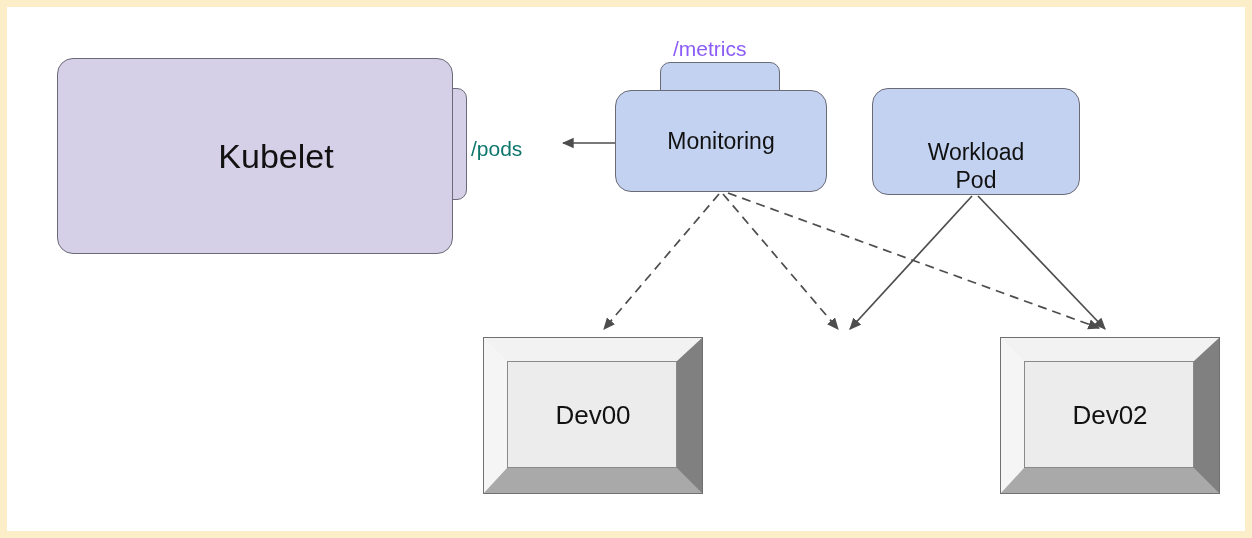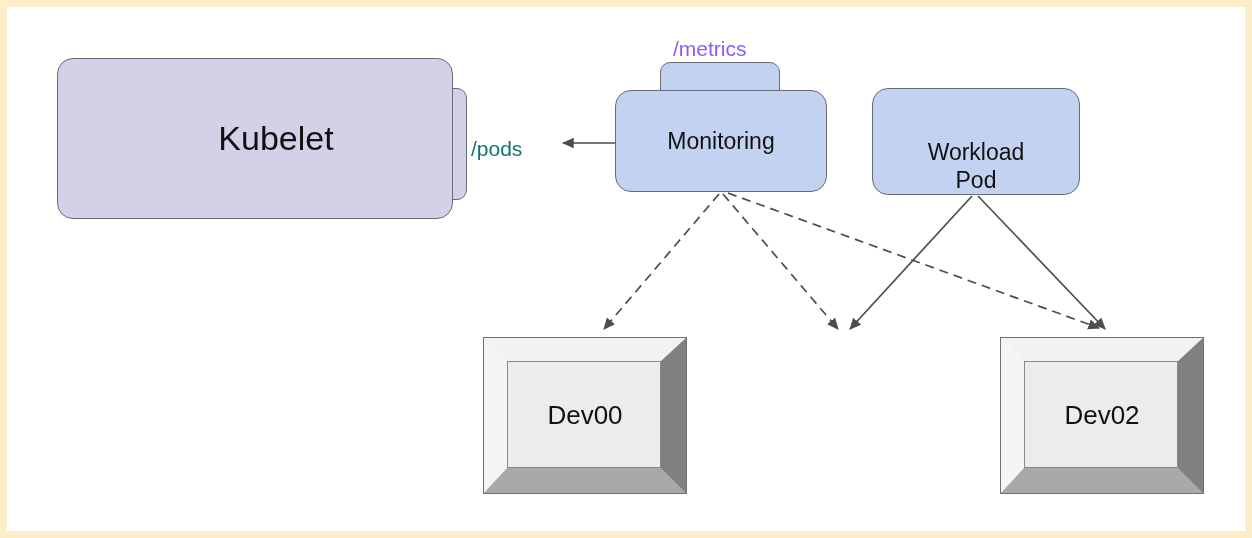--- a/index.html
+++ b/index.html
@@ -46,21 +46,21 @@
   }
   .rounded {
     border: 1.4px solid #6b6b78;
     border-radius: 16px;
   }
   .fill-purple { background: #d5cfe8; }
   .fill-blue   { background: #c3d2f0; }
 
   #node-kubelet {
     left: 50px; top: 51px;
-    width: 396px; height: 161px;
+    width: 396px; height: 196px;
     font-size: 34px;
     z-index: 3;
     padding-left: 42px;
   }
   #port-pods {
     left: 428px; top: 81px;
     width: 32px; height: 112px;
     border-radius: 10px;
     z-index: 2;
   }
@@ -98,21 +98,21 @@
     width: 208px; height: 107px;
     font-size: 23px;
     line-height: 1.22;
     z-index: 3;
     align-items: flex-end;
   }
 
   
   .device {
     position: absolute;
-    width: 204px;
+    width: 220px;
     height: 157px;
     top: 330px;
     z-index: 3;
   }
   #device-00 { left: 476px; }
   #device-01 { left: 735px; }
   #device-02 { left: 993px; }
   .device .bevel {
     position: absolute;
     left: 0; top: 0;

